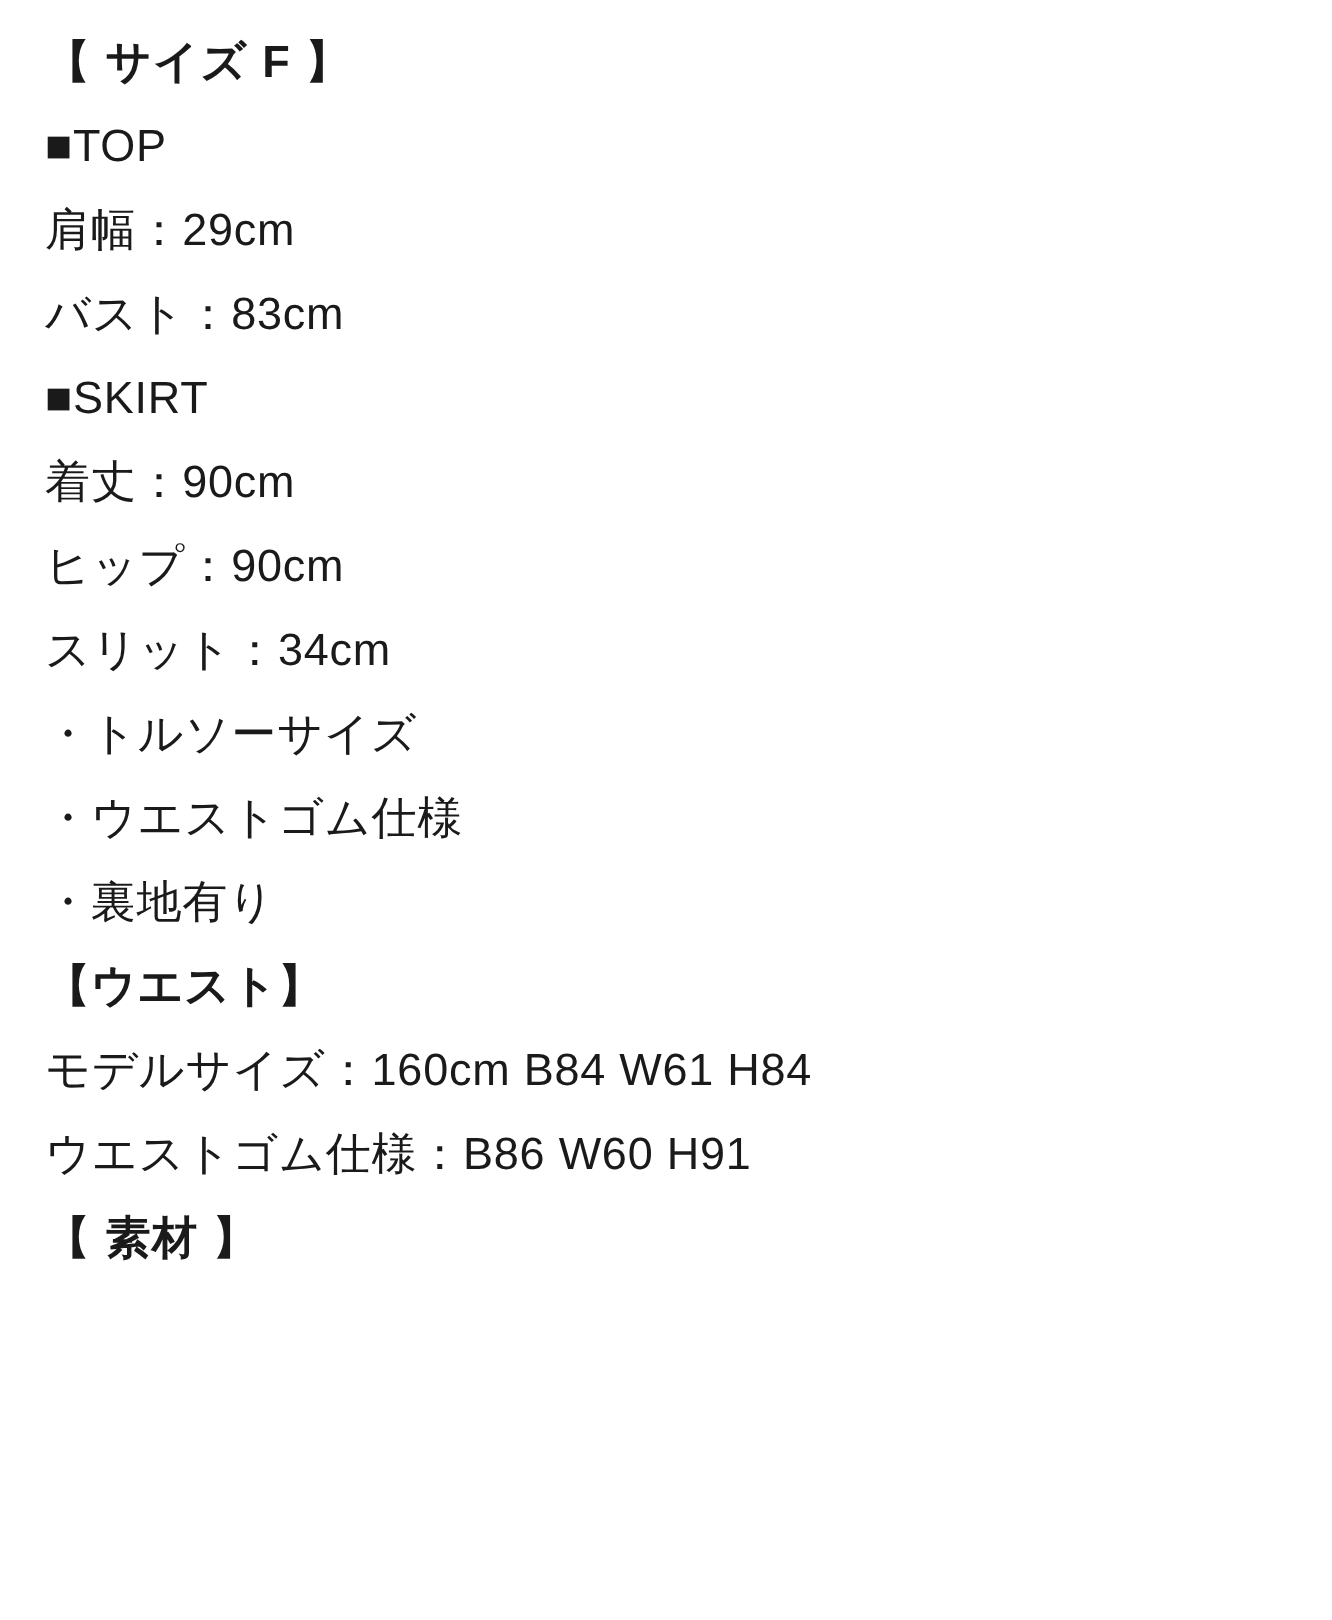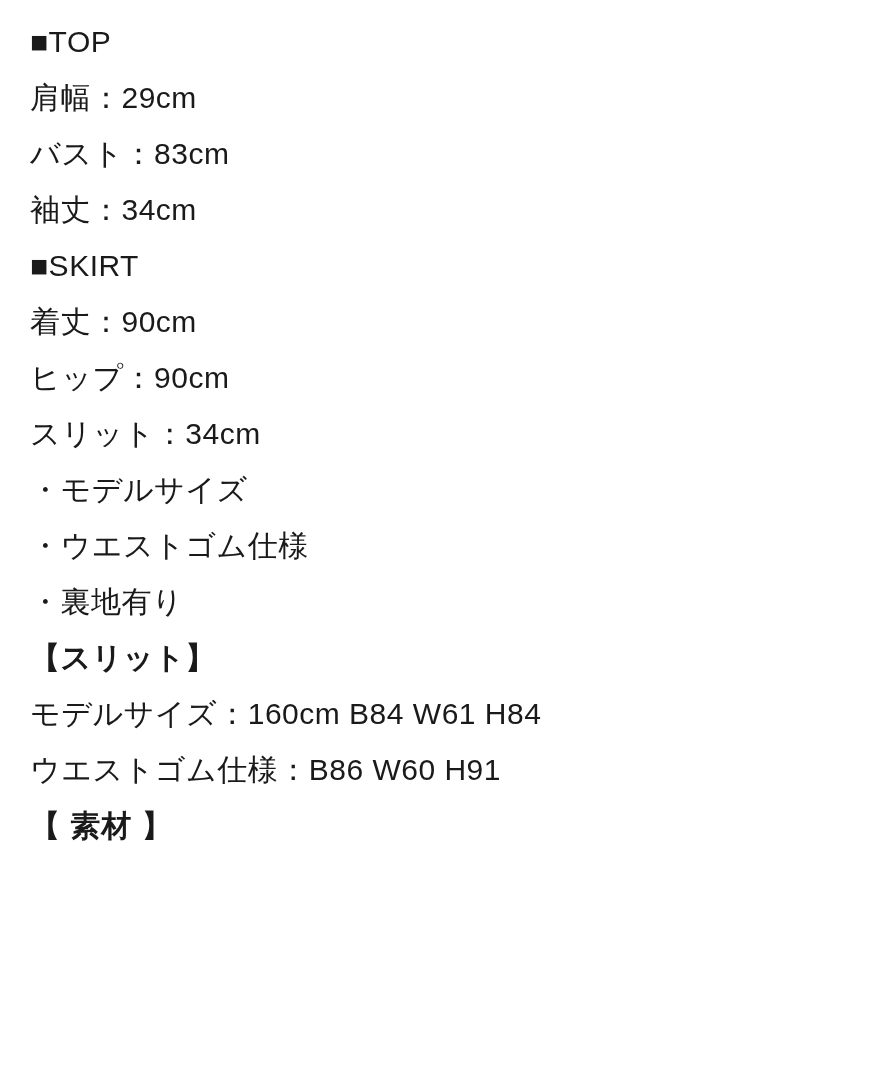--- a/index.html
+++ b/index.html
@@ -31,28 +31,28 @@
   }
   .line.heading {
     font-weight: 700;
     letter-spacing: 1px;
   }
 </style>
 </head>
 <body>
 
 <div class="page">
+  <div class="line heading">【 サイズ F 】</div>
   <div class="line">■TOP</div>
   <div class="line">肩幅：29cm</div>
   <div class="line">バスト：83cm</div>
-  <div class="line">袖丈：34cm</div>
   <div class="line">■SKIRT</div>
   <div class="line">着丈：90cm</div>
   <div class="line">ヒップ：90cm</div>
   <div class="line">スリット：34cm</div>
-  <div class="line">・モデルサイズ</div>
+  <div class="line">・トルソーサイズ</div>
   <div class="line">・ウエストゴム仕様</div>
   <div class="line">・裏地有り</div>
-  <div class="line bold">【スリット】</div>
+  <div class="line bold">【ウエスト】</div>
   <div class="line">モデルサイズ：160cm B84 W61 H84</div>
   <div class="line">ウエストゴム仕様：B86 W60 H91</div>
   <div class="line heading">【 素材 】</div>
 </div>
 
 </body></html>

